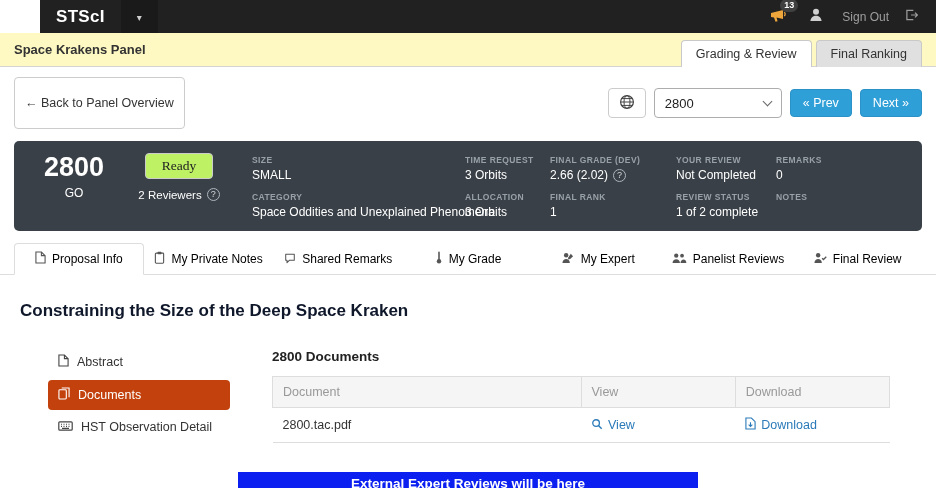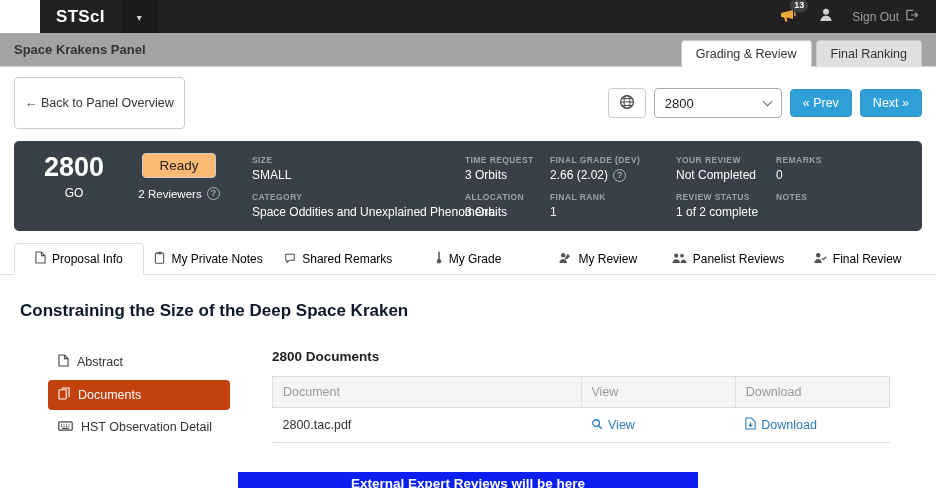--- a/index.html
+++ b/index.html
@@ -14,45 +14,45 @@
   button { font-family: inherit; }
 
   
   .navbar { height: 33px; background: #212121; display: flex; align-items: stretch; color: #fff; margin-left: 40px; }
   .brand { font-weight: bold; font-size: 17px; padding: 0 16px; display: flex; align-items: center; letter-spacing: .3px; cursor: pointer; }
   .cycle-btn { background: #1a1a1a; border: none; color: #fff; font-size: 13px; padding: 0 16px; display: flex; align-items: center; gap: 8px; cursor: pointer; }
   .caret::before { content: "▾"; font-size: 10px; color: #cfcfcf; }
   .nav-right { margin-left: auto; display: flex; align-items: center; gap: 16px; padding-right: 18px; }
   .icon-btn { background: none; border: none; position: relative; padding: 2px; cursor: pointer; display: flex; align-items: center; }
   .badge { position: absolute; top: -6px; right: -8px; background: #404040; color: #fff; font-size: 9px; line-height: 1; border-radius: 8px; padding: 2px 4px; font-weight: bold; }
-  .signout { background: none; border: none; color: #9e9e9e; font-size: 12px; display: flex; align-items: center; gap: 6px; cursor: pointer; }
-
-  
-  .panel-bar { background: #a3a3a3; border-bottom: 1px solid #d4d4d4; display: flex; align-items: center; height: 34px; padding: 0 14px; position: relative; }
+  .signout { background: none; border: none; color: #9e9e9e; font-size: 12px; display: flex; align-items: center; gap: 16px; cursor: pointer; }
+
+  
+  .panel-bar { background: #fef9c3; border-bottom: 1px solid #d4d4d4; display: flex; align-items: center; height: 34px; padding: 0 14px; position: relative; }
   .panel-title { font-size: 13px; font-weight: bold; color: #333; }
   .panel-tabs { display: flex; gap: 4px; align-self: flex-end; margin-left: auto; }
   .ptab { font-size: 12.5px; padding: 6px 14px; border: 1px solid #c9c9c9; border-bottom: none; border-radius: 4px 4px 0 0; background: #e0e0e0; color: #333; cursor: pointer; margin-bottom: -1px; }
   .ptab.active { background: #fff; }
 
   
   .toolbar { display: flex; justify-content: space-between; align-items: center; padding: 10px 14px 8px; }
   .btn-outline { background: #fff; border: 1px solid #ccc; border-radius: 4px; color: #333; font-size: 12.5px; padding: 18px 10px; cursor: pointer; }
   .toolbar-right { display: flex; gap: 8px; align-items: center; }
   .globe-btn { width: 38px; height: 30px; display: flex; align-items: center; justify-content: center; color: #444; padding: 0; }
   .select { width: 128px; height: 30px; border: 1px solid #adadad; border-radius: 4px; display: flex; align-items: center; justify-content: space-between; padding: 0 10px; font-size: 13px; color: #222; background: #fff; cursor: pointer; }
   .chev { width: 7px; height: 7px; border-right: 1.5px solid #666; border-bottom: 1.5px solid #666; transform: rotate(45deg); margin-top: -3px; }
   .btn-blue { background: #2f9fd8; border: 1px solid #2b91c6; color: #fff; font-size: 12.5px; border-radius: 4px; padding: 6px 12px; cursor: pointer; }
 
   
   .summary { margin: 4px 14px 0; background: #3a4047; border-radius: 5px; padding: 12px 16px 12px 14px; display: flex; color: #fff; align-items: flex-start; }
   .sum-id { width: 92px; text-align: center; flex: none; }
   .sum-number { font-size: 27px; font-weight: bold; line-height: 1.05; }
   .sum-type { font-size: 12px; margin-top: 5px; }
   .sum-status { width: 118px; text-align: center; flex: none; margin-right: 14px; }
-  .ready-btn { background: #fdba74; border: 1px solid #ccc; border-radius: 4px; font-size: 13.5px; padding: 4px 16px; color: #222; cursor: pointer; }
+  .ready-btn { background: #bef264; border: 1px solid #ccc; border-radius: 4px; font-size: 13.5px; padding: 4px 16px; color: #222; cursor: pointer; font-family: Liberation Serif, serif; }
   .reviewers { font-size: 11.5px; margin-top: 9px; display: flex; align-items: center; gap: 5px; justify-content: center; }
   .info-badge { display: inline-block; width: 13px; height: 13px; border-radius: 50%; border: 1px solid #aeb6bd; color: #d4d9de; font-size: 9px; line-height: 11px; text-align: center; cursor: pointer; }
   .info-badge::before { content: "?"; }
   .sum-grid { display: grid; grid-template-columns: 213px 85px 126px 100px auto; row-gap: 10px; flex: 1; padding-top: 2px; }
   .cell .lbl { font-size: 8.5px; color: #99a1a8; letter-spacing: .4px; font-weight: bold; }
   .cell .val { font-size: 12px; margin-top: 3px; white-space: nowrap; display: flex; align-items: center; gap: 5px; }
 
   
   .tabsbar { display: flex; border-bottom: 1px solid #ddd; margin-top: 12px; padding: 0 14px; }
   .tab { flex: 1; display: flex; align-items: center; justify-content: center; gap: 6px; font-size: 12px; color: #000000; padding: 7px 4px; cursor: pointer; border: 1px solid transparent; margin-bottom: -1px; }
@@ -251,21 +251,21 @@
           <circle cx="4" cy="11" r="2.4" fill="currentColor"></circle>
         </svg></span>
     <span>My Grade</span>
   </div>
   <div class="tab">
     <span><svg width="14" height="12" viewBox="0 0 14 13">
           <circle cx="5" cy="3.5" r="2.4" fill="currentColor"></circle>
           <path d="M1 12c0-3 2-4.5 4-4.5s4 1.5 4 4.5z" fill="currentColor"></path>
           <path d="M10 2l2.5 2.5L9.4 7.6 6.9 8.2 7.5 5.7z" fill="currentColor"></path>
         </svg></span>
-    <span>My Review</span>
+    <span>My Expert</span>
   </div>
   <div class="tab">
     <span><svg width="16" height="12" viewBox="0 0 16 13">
           <circle cx="5" cy="4" r="2.3" fill="currentColor"></circle>
           <path d="M1 12c0-2.8 1.8-4.2 4-4.2S9 9.2 9 12z" fill="currentColor"></path>
           <circle cx="11.3" cy="4" r="2" fill="currentColor"></circle>
           <path d="M9.6 12c.2-2.5 1.6-3.8 3.3-3.8 1.5 0 3 1.2 3.1 3.8z" fill="currentColor"></path>
         </svg></span>
     <span>Panelist Reviews</span>
   </div>

